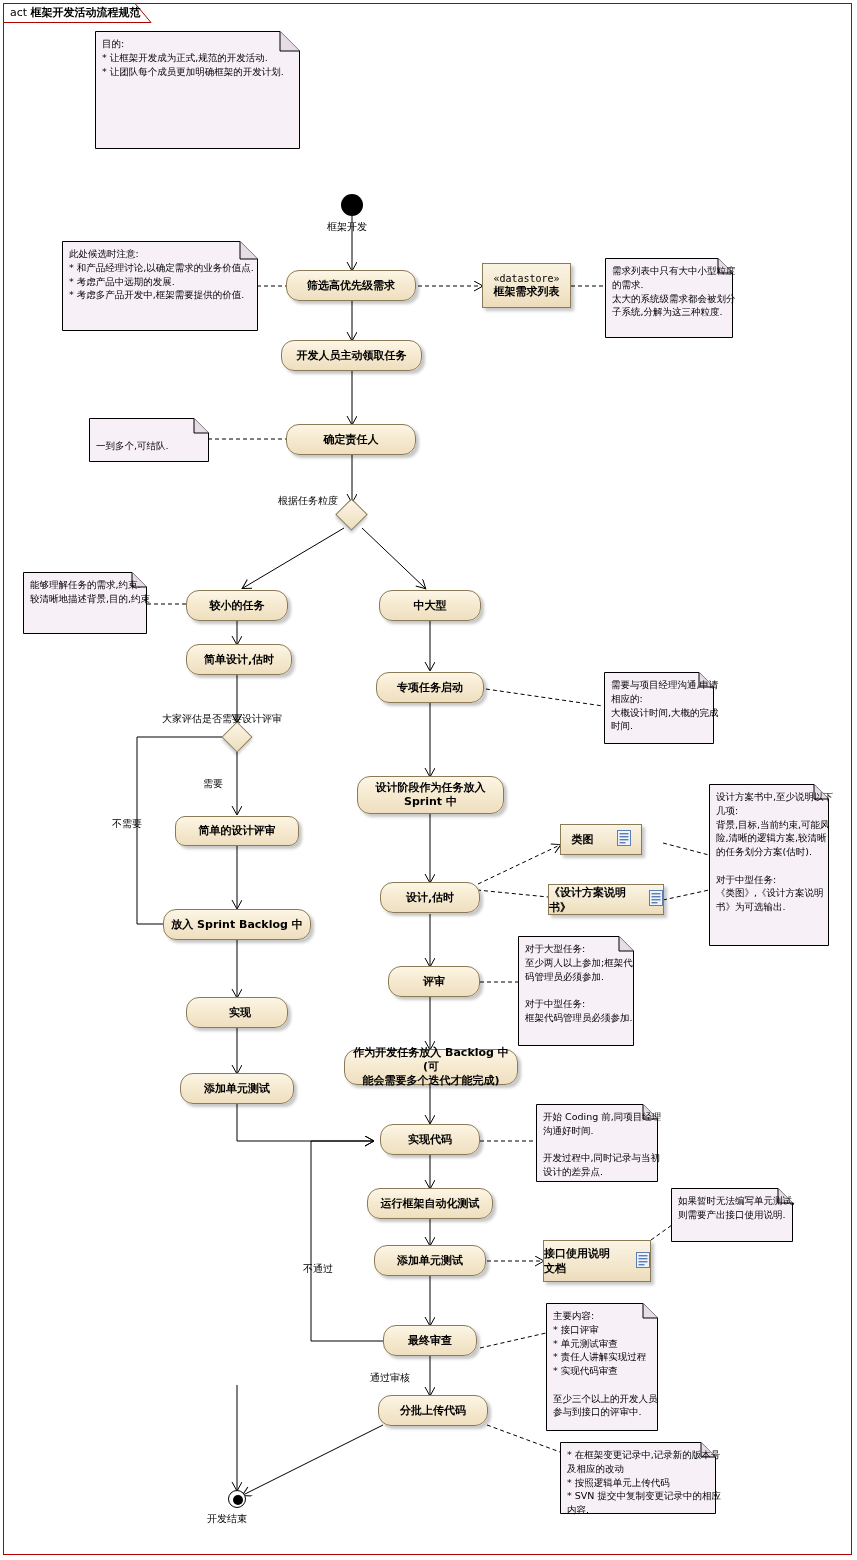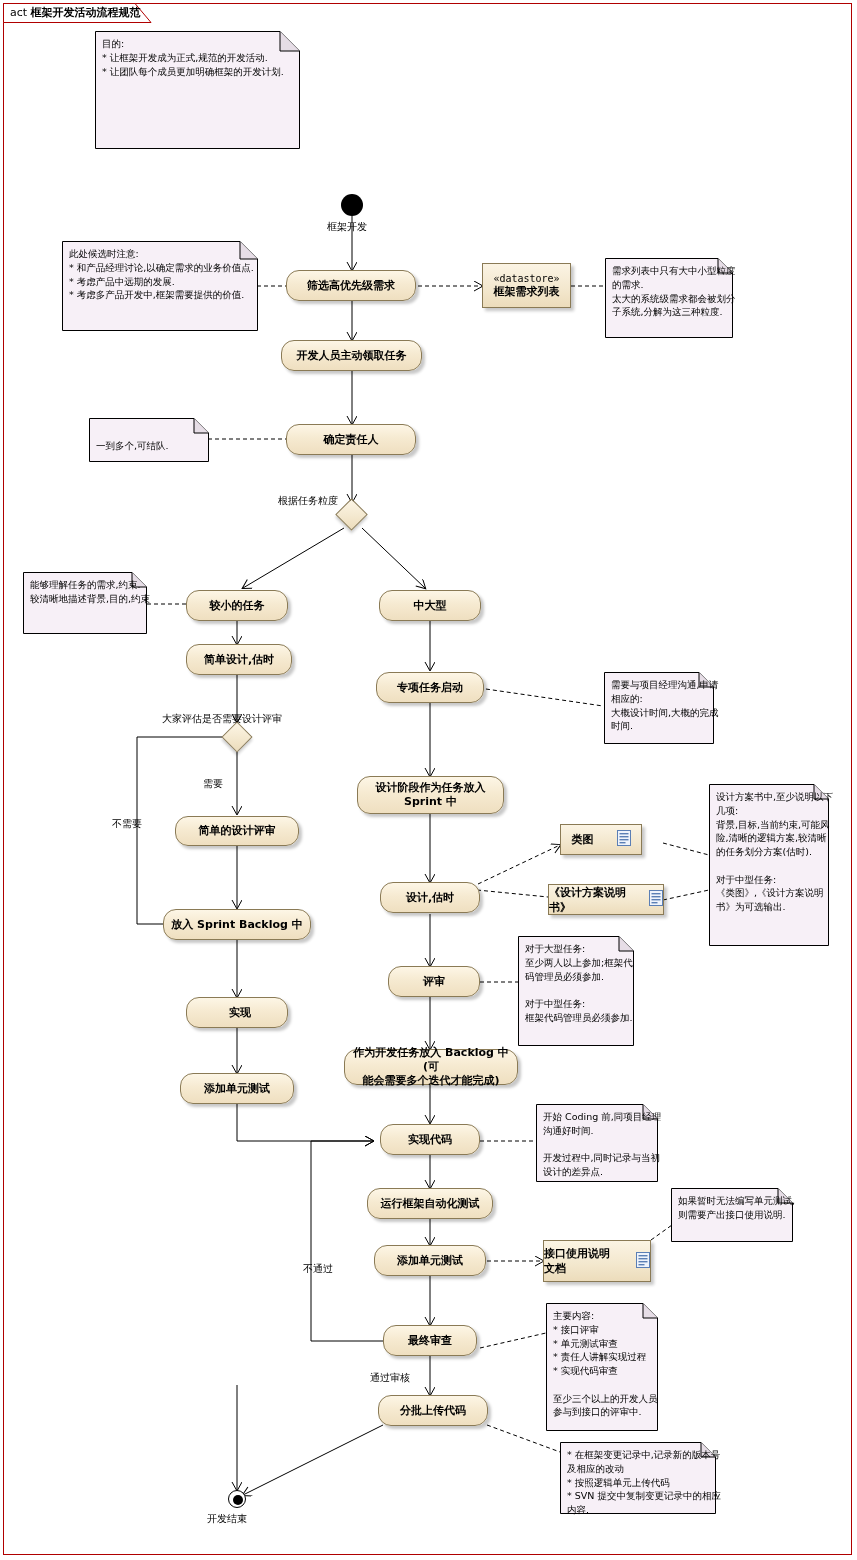--- a/index.html
+++ b/index.html
@@ -316,21 +316,21 @@
 
   <div class="node act" style="left:186px;top:644px;width:106px;height:31px;">
     <span>简单设计,估时</span>
   </div>
 
   <div class="node diamond" style="left:226px;top:726px;width:22px;height:22px;"></div>
   <div class="lbl cjk" style="left:162px;top:712px;">大家评估是否需要设计评审</div>
   <div class="lbl cjk" style="left:203px;top:777px;">需要</div>
   <div class="lbl cjk" style="left:112px;top:817px;">不需要</div>
 
-  <div class="node act" style="left:175px;top:816px;width:124px;height:30px;">
+  <div class="node act" style="left:175px;top:816px;width:124px;height:30px;border-radius:10px;">
     <span>简单的设计评审</span>
   </div>
 
   <div class="node act" style="left:163px;top:909px;width:148px;height:31px;">
     <span>放入 Sprint Backlog 中</span>
   </div>
 
   <div class="node act" style="left:186px;top:997px;width:102px;height:31px;padding-left:12px;">
     <span>实现</span>
   </div>

